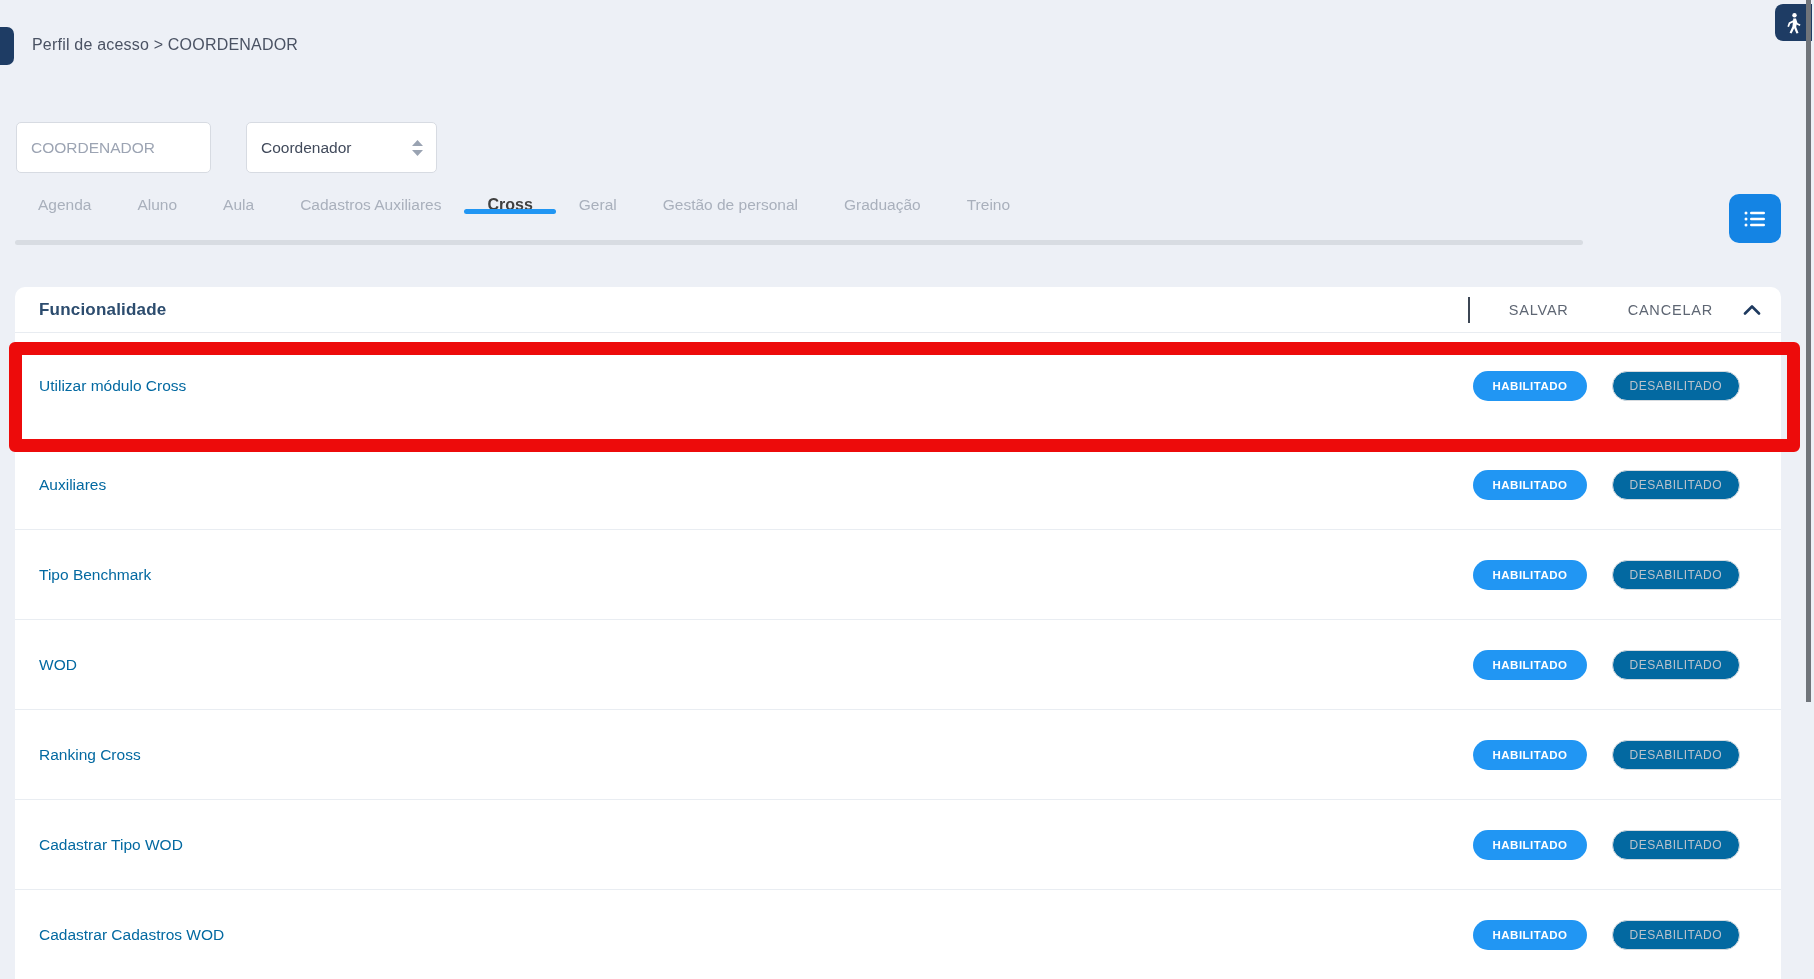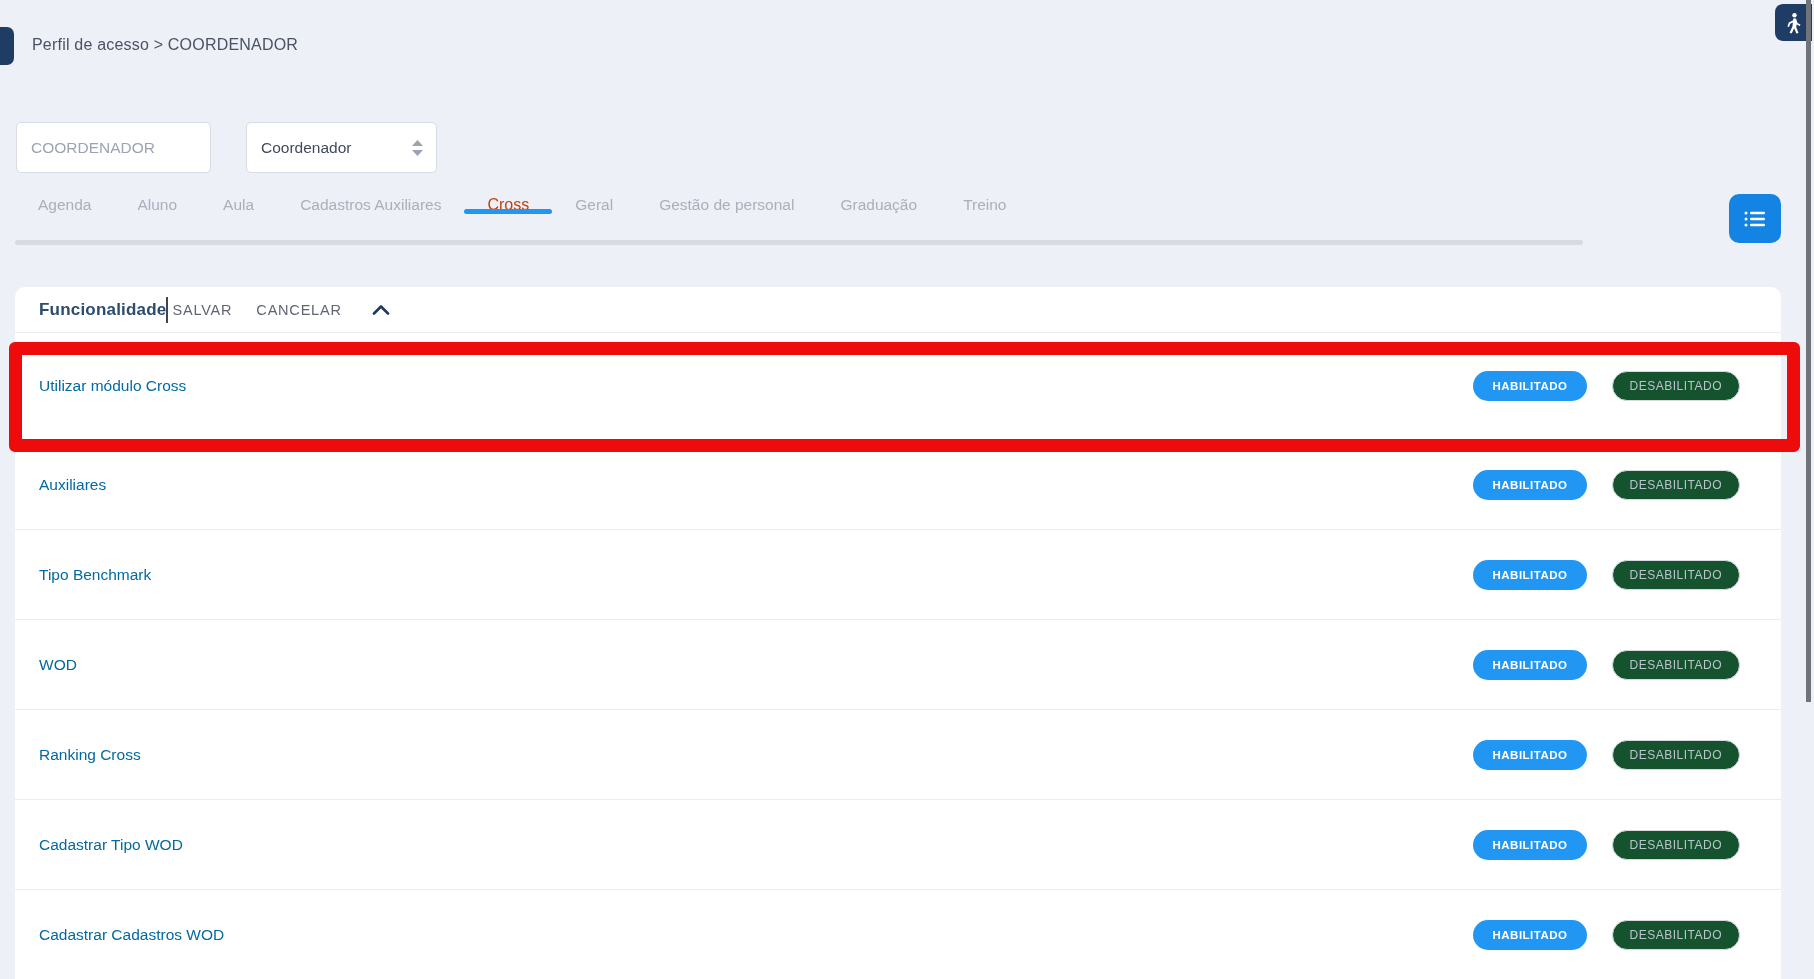--- a/index.html
+++ b/index.html
@@ -23,42 +23,42 @@
   .a11y-btn{position:absolute;right:2px;top:4px;width:37px;height:37px;background:var(--navy);border:none;border-radius:8px 0 0 8px;display:flex;align-items:center;justify-content:center;cursor:pointer;}
 
   
   .profile-name{position:absolute;left:16px;top:122px;width:195px;height:51px;border:1px solid #D7DBE2;border-radius:5px;background:#fff;padding:0 14px;font-size:15.5px;color:#9CA4B3;outline:none;}
   .select{position:absolute;left:246px;top:122px;width:191px;height:51px;border:1px solid #D7DBE2;border-radius:5px;background:#fff;padding:0 12px 0 14px;display:flex;align-items:center;justify-content:space-between;font-size:15.5px;color:#414A5B;cursor:pointer;}
 
   
   .tabs{position:absolute;left:15px;top:196px;width:1568px;height:49px;display:flex;align-items:flex-start;}
   .tabs::after{content:"";position:absolute;left:0;right:0;bottom:0;height:5px;background:#D8DCE2;border-radius:3px;}
   .tab{position:relative;display:flex;align-items:center;padding:0 23px;font-size:15.5px;color:#A9B0BC;cursor:pointer;white-space:nowrap;}
-  .tab.active{color:#c2410c;font-weight:400;font-size:16px;}
+  .tab.active{color:#404040;font-weight:700;font-size:16px;}
   .tab.active::after{content:"";position:absolute;left:0;right:0;bottom:0;height:5px;background:var(--accent);border-radius:3px;z-index:2;}
 
   .list-btn{position:absolute;left:1729px;top:194px;width:52px;height:49px;background:var(--listbtn);border:none;border-radius:10px;display:flex;align-items:center;justify-content:center;cursor:pointer;}
 
   
   .card{position:absolute;left:15px;top:287px;width:1766px;height:700px;background:#fff;border-radius:10px 10px 0 0;}
-  .card-header{height:46px;padding:0 20px 0 24px;display:flex;align-items:center;justify-content:flex-start;border-bottom:1px solid #E8ECF1;}
+  .card-header{height:46px;padding:0 20px 0 24px;display:flex;align-items:center;justify-content:space-between;border-bottom:1px solid #E8ECF1;}
   .card-title{font-size:17px;font-weight:700;color:#2C4C6E;letter-spacing:.2px;}
   .header-actions{display:flex;align-items:center;gap:24px;}
   .caret-divider{width:2px;height:26px;background:#3C4654;margin-right:-20px;}
-  .hdr-btn{background:none;border:none;font-size:14.5px;color:#5E6673;letter-spacing:.8px;cursor:pointer;font-weight:500;}
+  .hdr-btn{background:none;border:none;font-size:14.5px;color:#5E6673;letter-spacing:.8px;cursor:pointer;font-weight:500;margin-left:35px;}
   .collapse-btn{background:none;border:none;cursor:pointer;display:flex;align-items:center;margin-left:6px;}
 
   
   .row{height:90px;display:flex;align-items:center;justify-content:space-between;padding:0 41px 0 24px;border-top:1px solid #E9EDF2;}
   .row:first-child{height:106px;border-top:none;}
   .row-label{font-size:15.5px;color:#0369a1;}
   .toggle-group{display:flex;align-items:center;gap:25px;}
   .pill{height:30px;border-radius:15px;font-size:11.5px;font-weight:700;letter-spacing:.5px;cursor:pointer;}
   .pill.on{background:var(--accent);color:#fff;border:none;padding:0 19px;}
-  .pill.off{background:#14532d;color:#BCC3CC;border:1px solid #D7DBDF;padding:0 17px;font-weight:400;font-size:12px;}
+  .pill.off{background:#0369a1;color:#BCC3CC;border:1px solid #D7DBDF;padding:0 17px;font-weight:400;font-size:12px;}
 
   
   .red-highlight{position:absolute;left:9px;top:342px;width:1791px;height:110px;border:13px solid var(--highlight);border-radius:6px;z-index:50;pointer-events:none;}
 
   
   .scroll-thumb{position:absolute;left:1806px;top:0;width:5px;height:702px;background:#70747A;z-index:60;}
 
   svg{display:block;}
 </style>
 </head>

